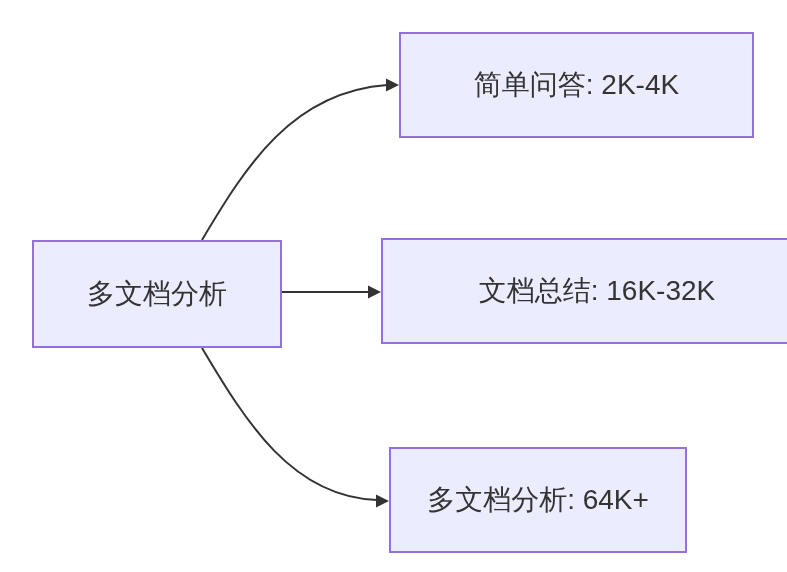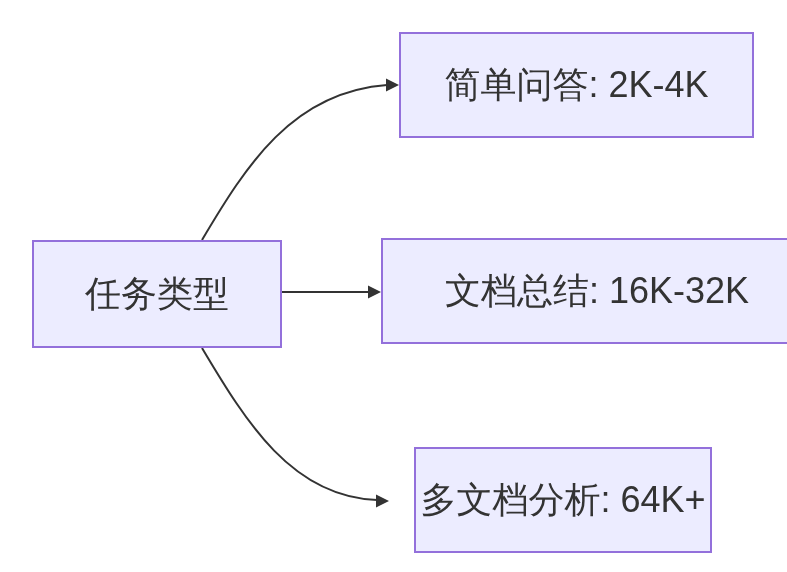--- a/index.html
+++ b/index.html
@@ -36,48 +36,48 @@
     box-sizing: border-box;
     background: #ECECFF;
     border: 2px solid #9370DB;
     display: flex;
     align-items: center;
     justify-content: center;
     text-align: center;
   }
   .node-label {
     color: #333333;
-    font-size: 36px;
+    font-size: 28px;
     line-height: 1.2;
     white-space: nowrap;
   }
   .node-root    { left: 32px;  top: 240px; width: 250px; height: 108px; }
   .node-branch0 { left: 399px; top: 32px;  width: 355px; height: 106px; }
   .node-branch1 { left: 381px; top: 238px; width: 432px; height: 106px; }
-  .node-branch2 { left: 389px; top: 447px; width: 298px; height: 106px; margin-left: 25px; }
+  .node-branch2 { left: 389px; top: 447px; width: 298px; height: 106px; }
 </style>
 </head>
 <body>
 
 <div class="canvas">
 
   <svg class="edges-layer" viewBox="0 0 787 572" xmlns="http://www.w3.org/2000/svg">
 
     <path class="edge-path" d="M202,240 C246,166 292,92 387,85"></path>
     <polygon class="arrowhead" points="399,85 386,78.5 386,91.5"></polygon>
 
     <path class="edge-path" d="M281,292 L368,292"></path>
     <polygon class="arrowhead" points="381,292 368,285.5 368,298.5"></polygon>
 
     <path class="edge-path" d="M202,348 C246,422 292,497 377,500"></path>
     <polygon class="arrowhead" points="389,501 376,494.5 376,507.5"></polygon>
   </svg>
 
   <div class="node node-root">
-    <span class="node-label">任务类型</span>
+    <span class="node-label">多文档分析</span>
   </div>
 
   <div class="node node-branch0">
     <span class="node-label">简单问答: 2K-4K</span>
   </div>
 
   <div class="node node-branch1">
     <span class="node-label">文档总结: 16K-32K</span>
   </div>
 

